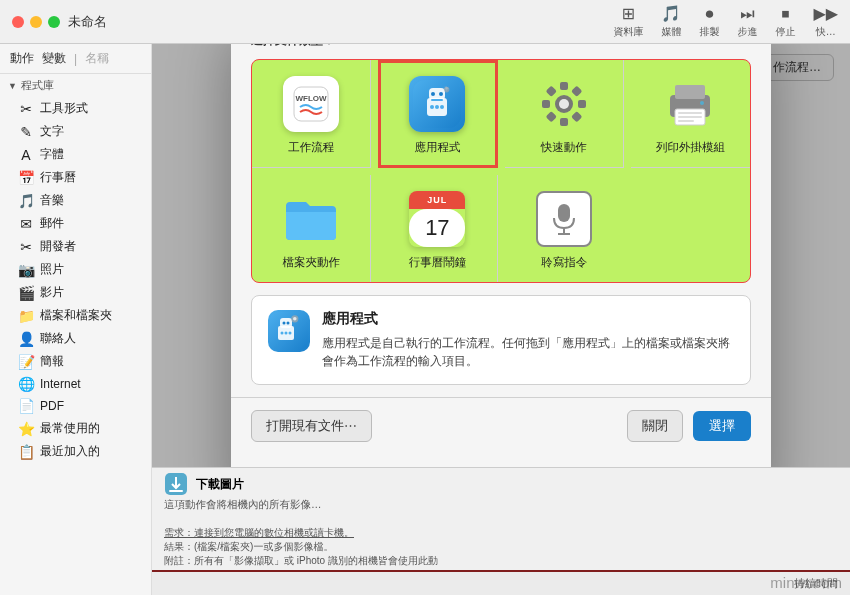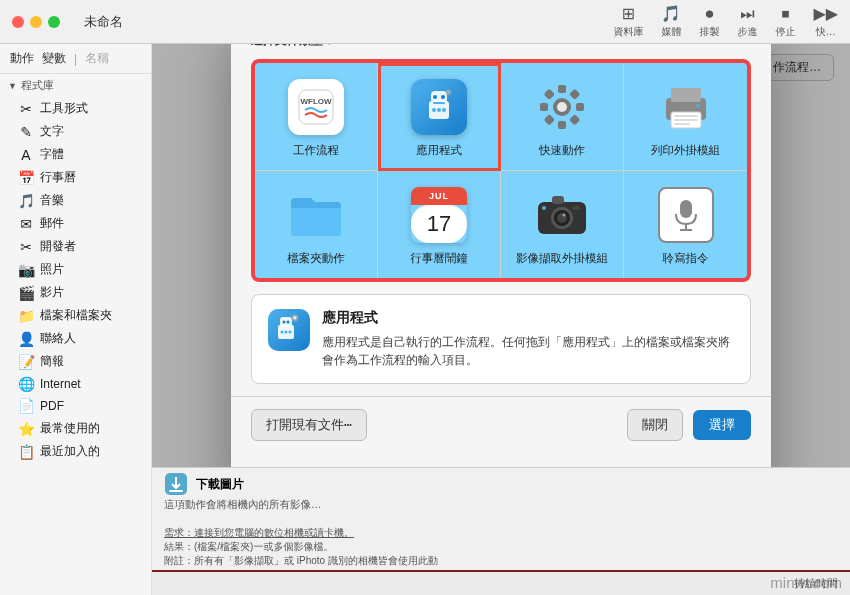--- a/index.html
+++ b/index.html
@@ -13,21 +13,21 @@
     }
 
     
     .toolbar {
       display: flex;
       align-items: center;
       background: #f0f0f0;
       border-bottom: 1px solid #ccc;
       height: 44px;
       padding: 0 12px;
-      gap: 16px;
+      gap: 0;
     }
     .traffic-lights {
       display: flex;
       gap: 6px;
       align-items: center;
     }
     .tl-btn {
       width: 12px;
       height: 12px;
       border-radius: 50%;
@@ -158,26 +158,26 @@
       font-size: 12px;
       font-weight: 600;
       color: #333;
       padding: 16px 20px 10px 20px;
     }
 
     
     .icon-grid {
       display: grid;
       grid-template-columns: repeat(4, 1fr);
-      gap: 0;
+      gap: 7px;
       margin: 0 20px;
-      border: 4px solid #ef4444;
+      border: 1px solid #ef4444;
       border-radius: 8px;
       overflow: hidden;
-      background: #7dd3fc;
+      background: #bef264;
     }
     .icon-cell {
       display: flex;
       flex-direction: column;
       align-items: center;
       justify-content: center;
       padding: 16px 8px 12px;
       gap: 8px;
       cursor: pointer;
       border-right: 1px solid #d0d0d0;
@@ -352,21 +352,20 @@
       gap: 10px;
     }
     .btn-open {
       background: #e8e8e8;
       border: 1px solid #bbb;
       border-radius: 6px;
       padding: 6px 14px;
       font-size: 13px;
       color: #333;
       cursor: pointer;
-      font-family: Liberation Mono, monospace;
     }
     .btn-spacer { flex: 1; }
     .btn-close {
       background: #e8e8e8;
       border: 1px solid #bbb;
       border-radius: 6px;
       padding: 6px 14px;
       font-size: 13px;
       color: #333;
       cursor: pointer;
@@ -644,35 +643,20 @@
             <div class="icon-cell">
               <div class="icon-img">
                 <div class="cal-icon">
                   <div class="cal-top">JUL</div>
                   <div class="cal-bottom">17</div>
                 </div>
               </div>
               <span class="cell-label">行事曆鬧鐘</span>
             </div>
 
-            <div class="icon-cell">
-              <div class="icon-img">
-                <svg class="camera-svg" viewBox="0 0 52 46">
-                  <rect x="2" y="10" width="48" height="32" rx="6" fill="#333"></rect>
-                  <circle cx="26" cy="26" r="11" fill="#555"></circle>
-                  <circle cx="26" cy="26" r="8" fill="#222"></circle>
-                  <circle cx="26" cy="26" r="5" fill="#444"></circle>
-                  <circle cx="28" cy="23" r="1.5" fill="white" opacity="0.5"></circle>
-                  <rect x="16" y="4" width="12" height="8" rx="3" fill="#555"></rect>
-                  <rect x="36" y="14" width="8" height="4" rx="2" fill="#444"></rect>
-                  <circle cx="8" cy="16" r="2" fill="#5ac"></circle>
-                </svg>
-              </div>
-              <span class="cell-label">影像擷取外掛模組</span>
-            </div>
 
             <div class="icon-cell">
               <div class="icon-img">
                 <div class="mic-icon-img">
                   <svg width="28" height="34" viewBox="0 0 28 34">
                     <rect x="8" y="2" width="12" height="18" rx="6" fill="#888"></rect>
                     <path d="M4 16 Q4 26 14 26 Q24 26 24 16" stroke="#888" stroke-width="2" fill="none"></path>
                     <line x1="14" y1="26" x2="14" y2="32" stroke="#888" stroke-width="2"></line>
                     <line x1="8" y1="32" x2="20" y2="32" stroke="#888" stroke-width="2"></line>
                   </svg>

